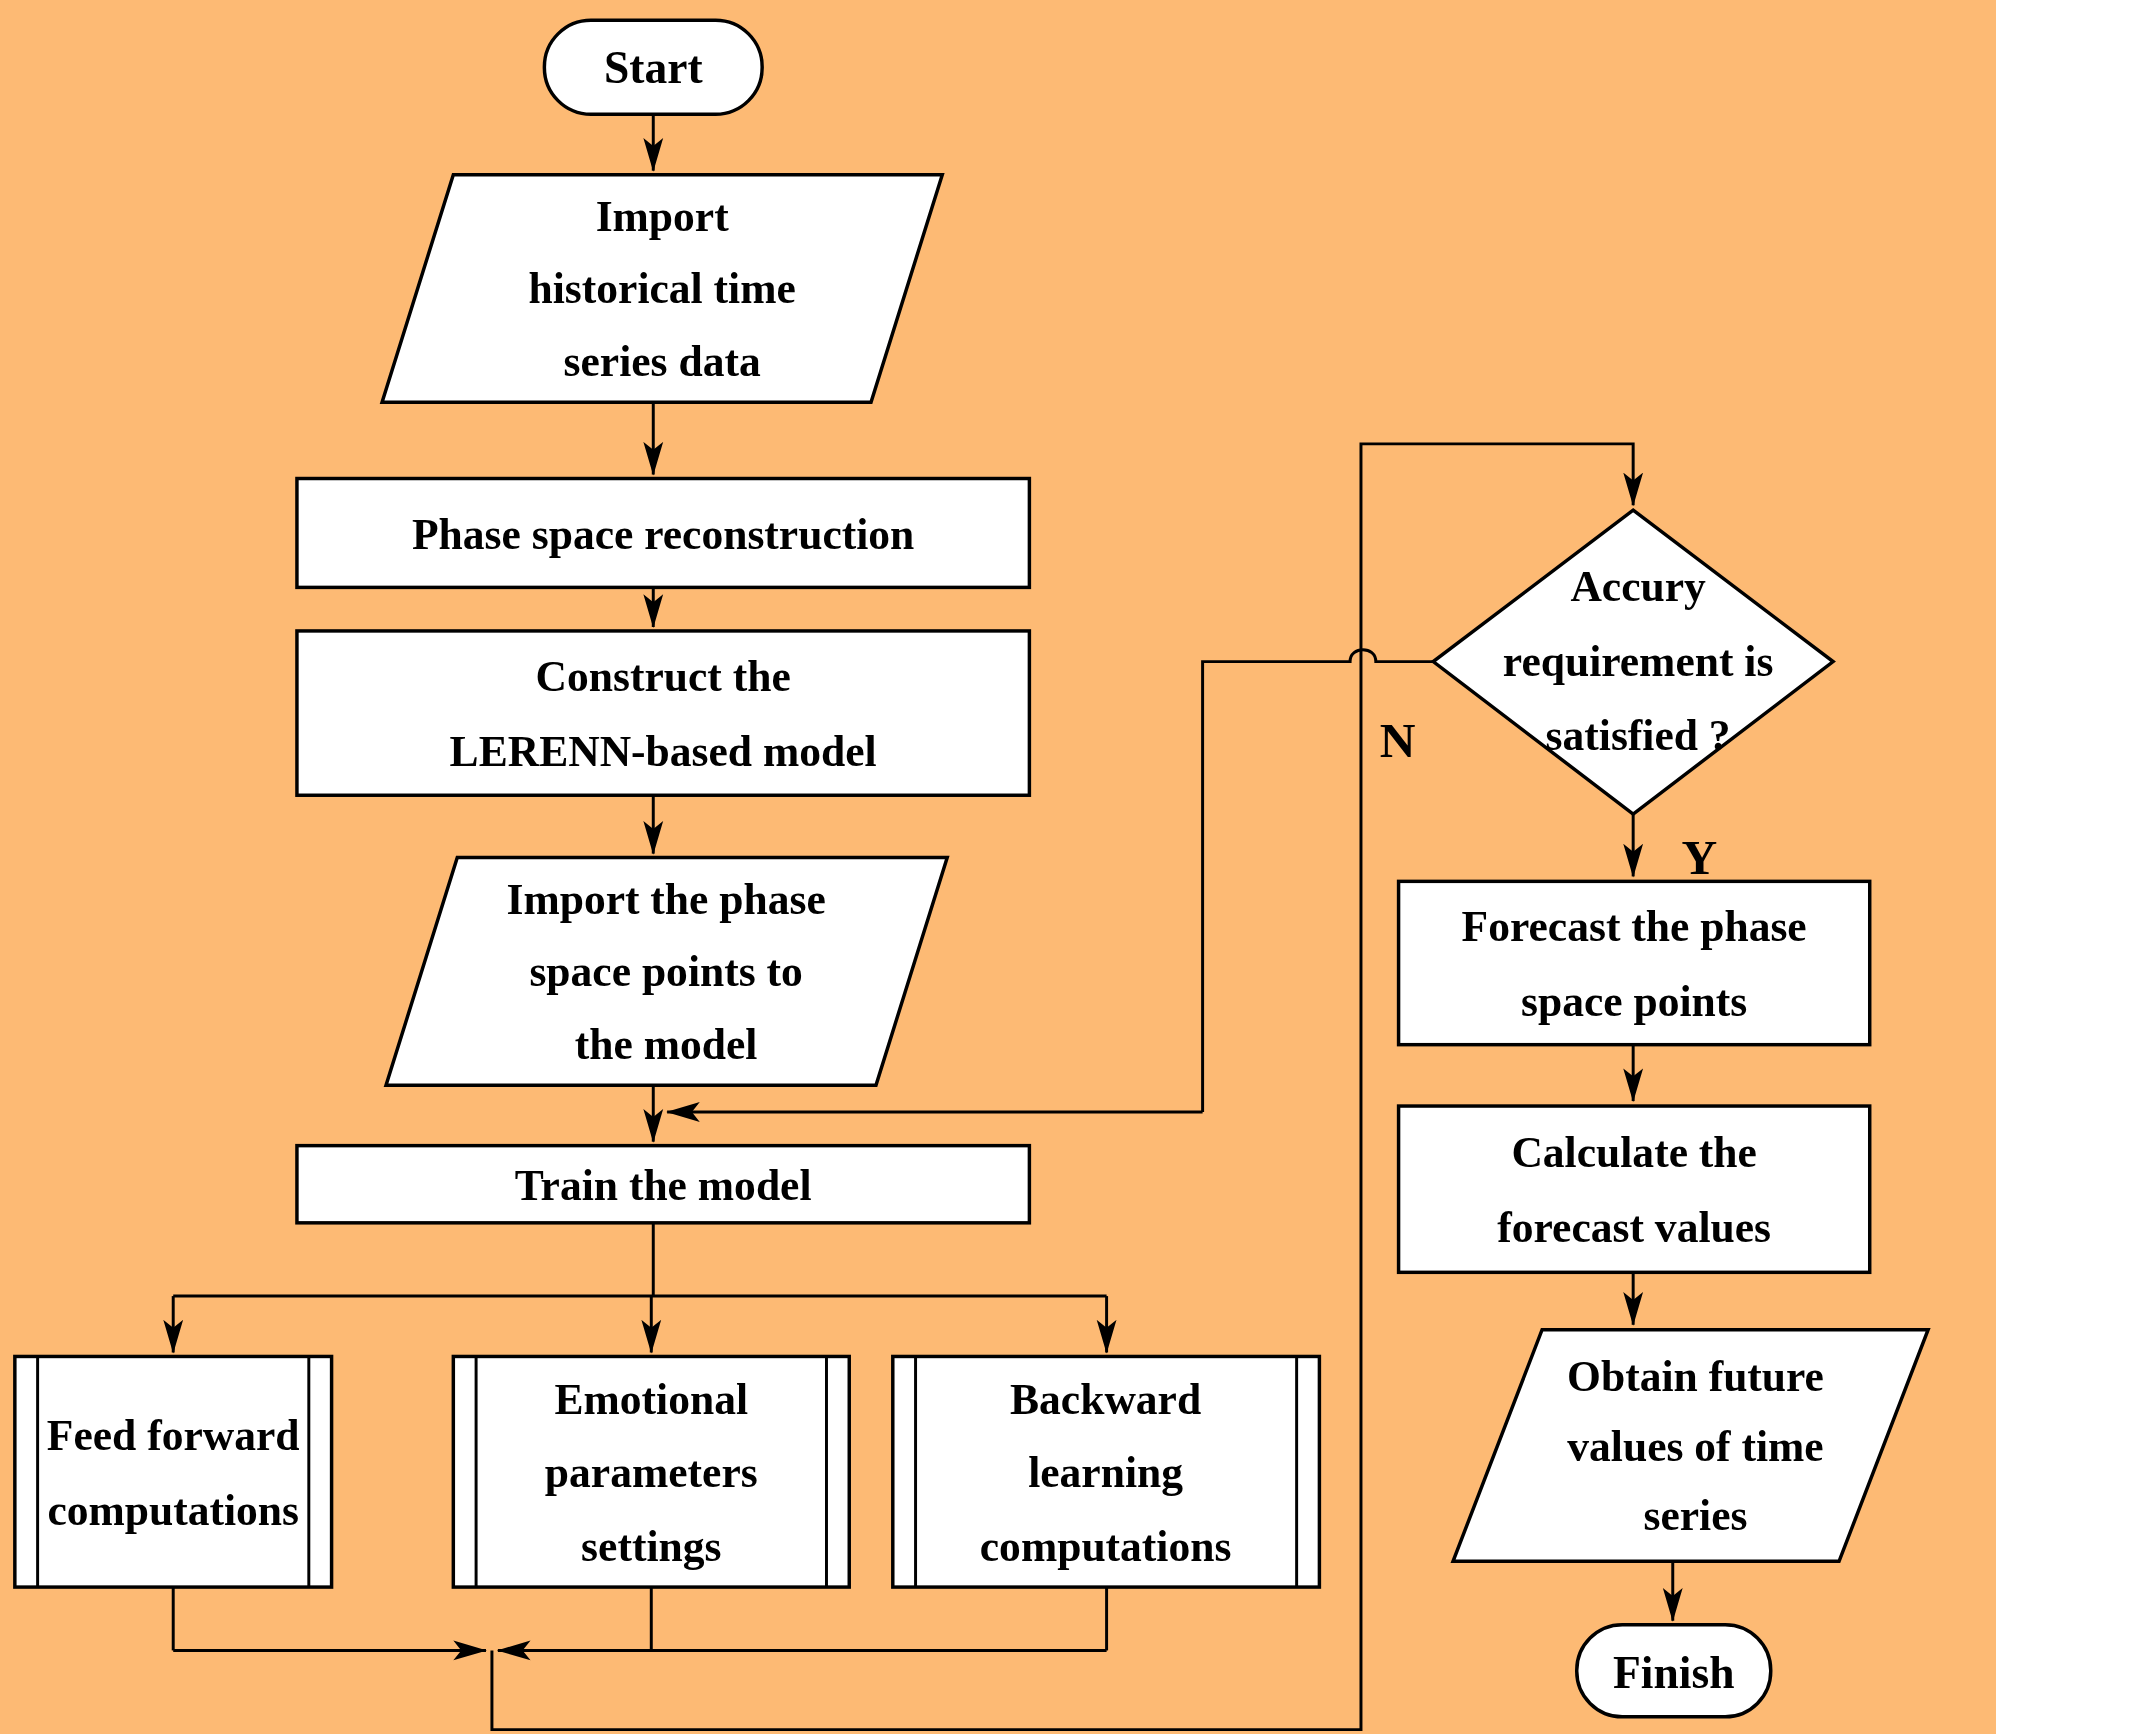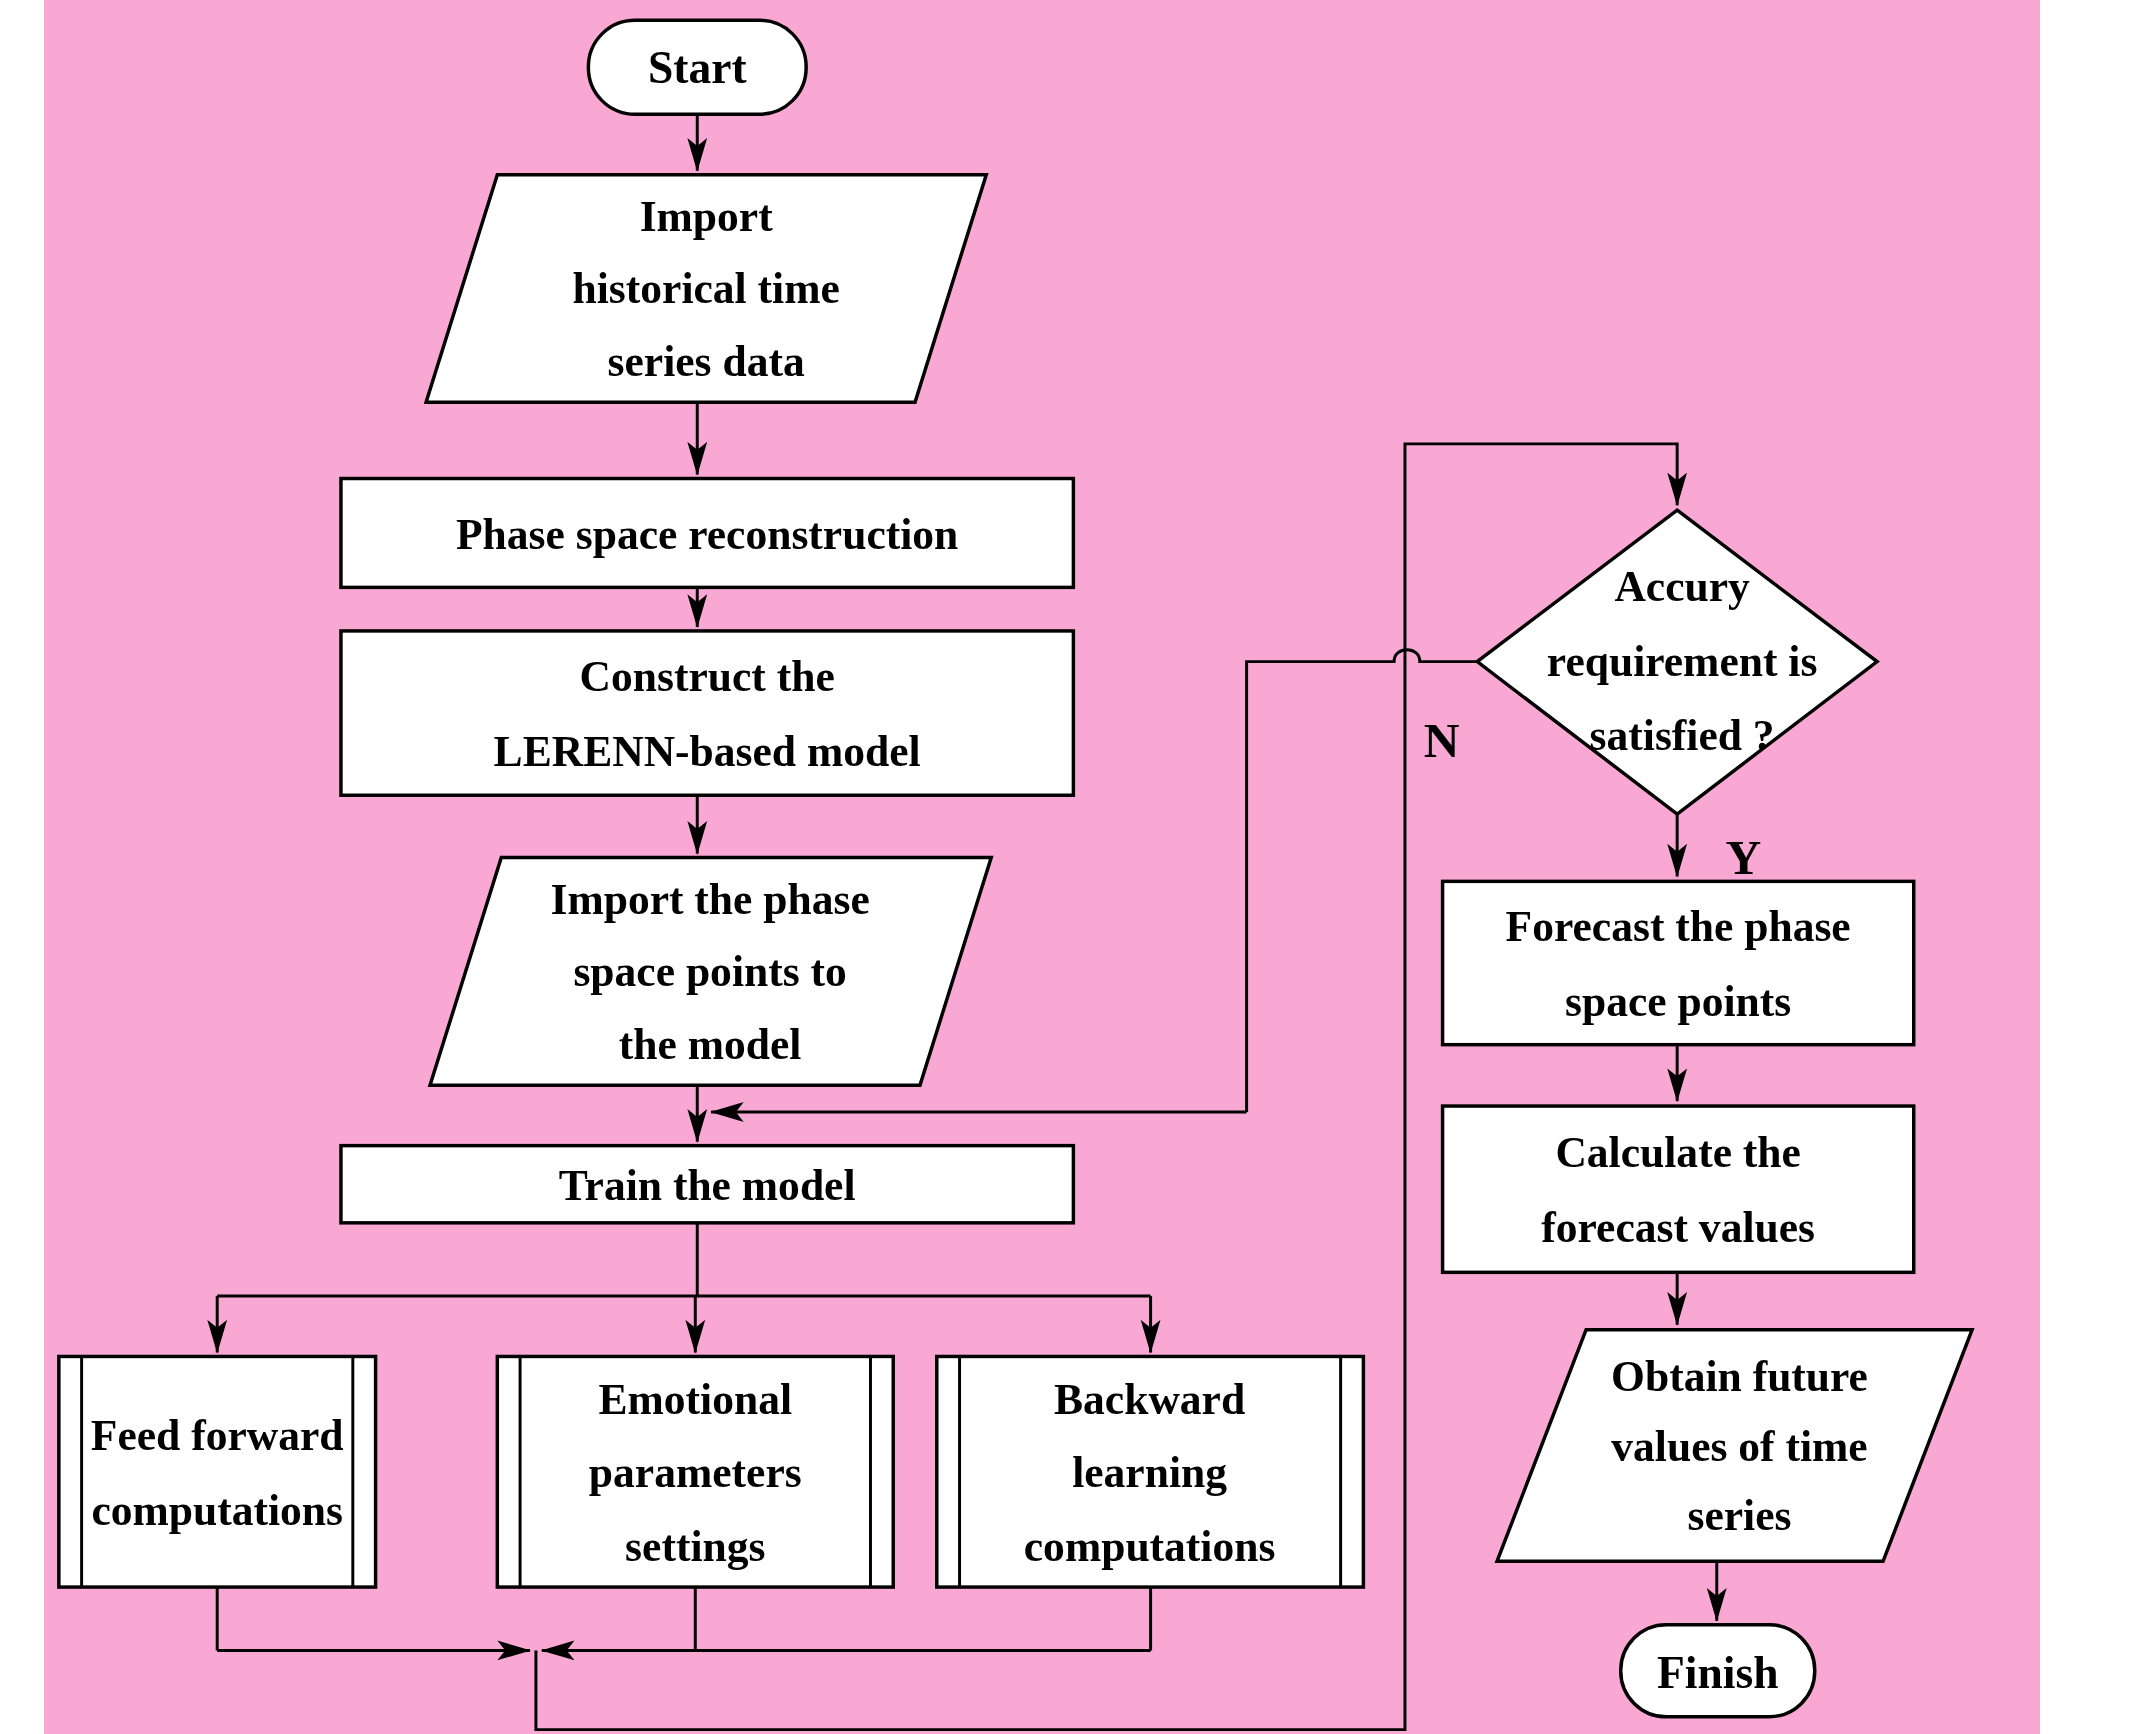--- a/index.html
+++ b/index.html
@@ -4,22 +4,21 @@
 <style>
   html, body {
     margin: 0;
     padding: 0;
     background: #ffffff;
   }
   .canvas {
     width: 1996px;
     height: 1735px;
     position: relative;
-    background: #f9a8d4;
-    margin-left: 44px;
+    background: #fdba74;
   }
   svg { display: block; }
   .shape {
     fill: #ffffff;
     stroke: #000000;
     stroke-width: 3.5;
   }
   .edge {
     fill: none;
     stroke: #000000;

